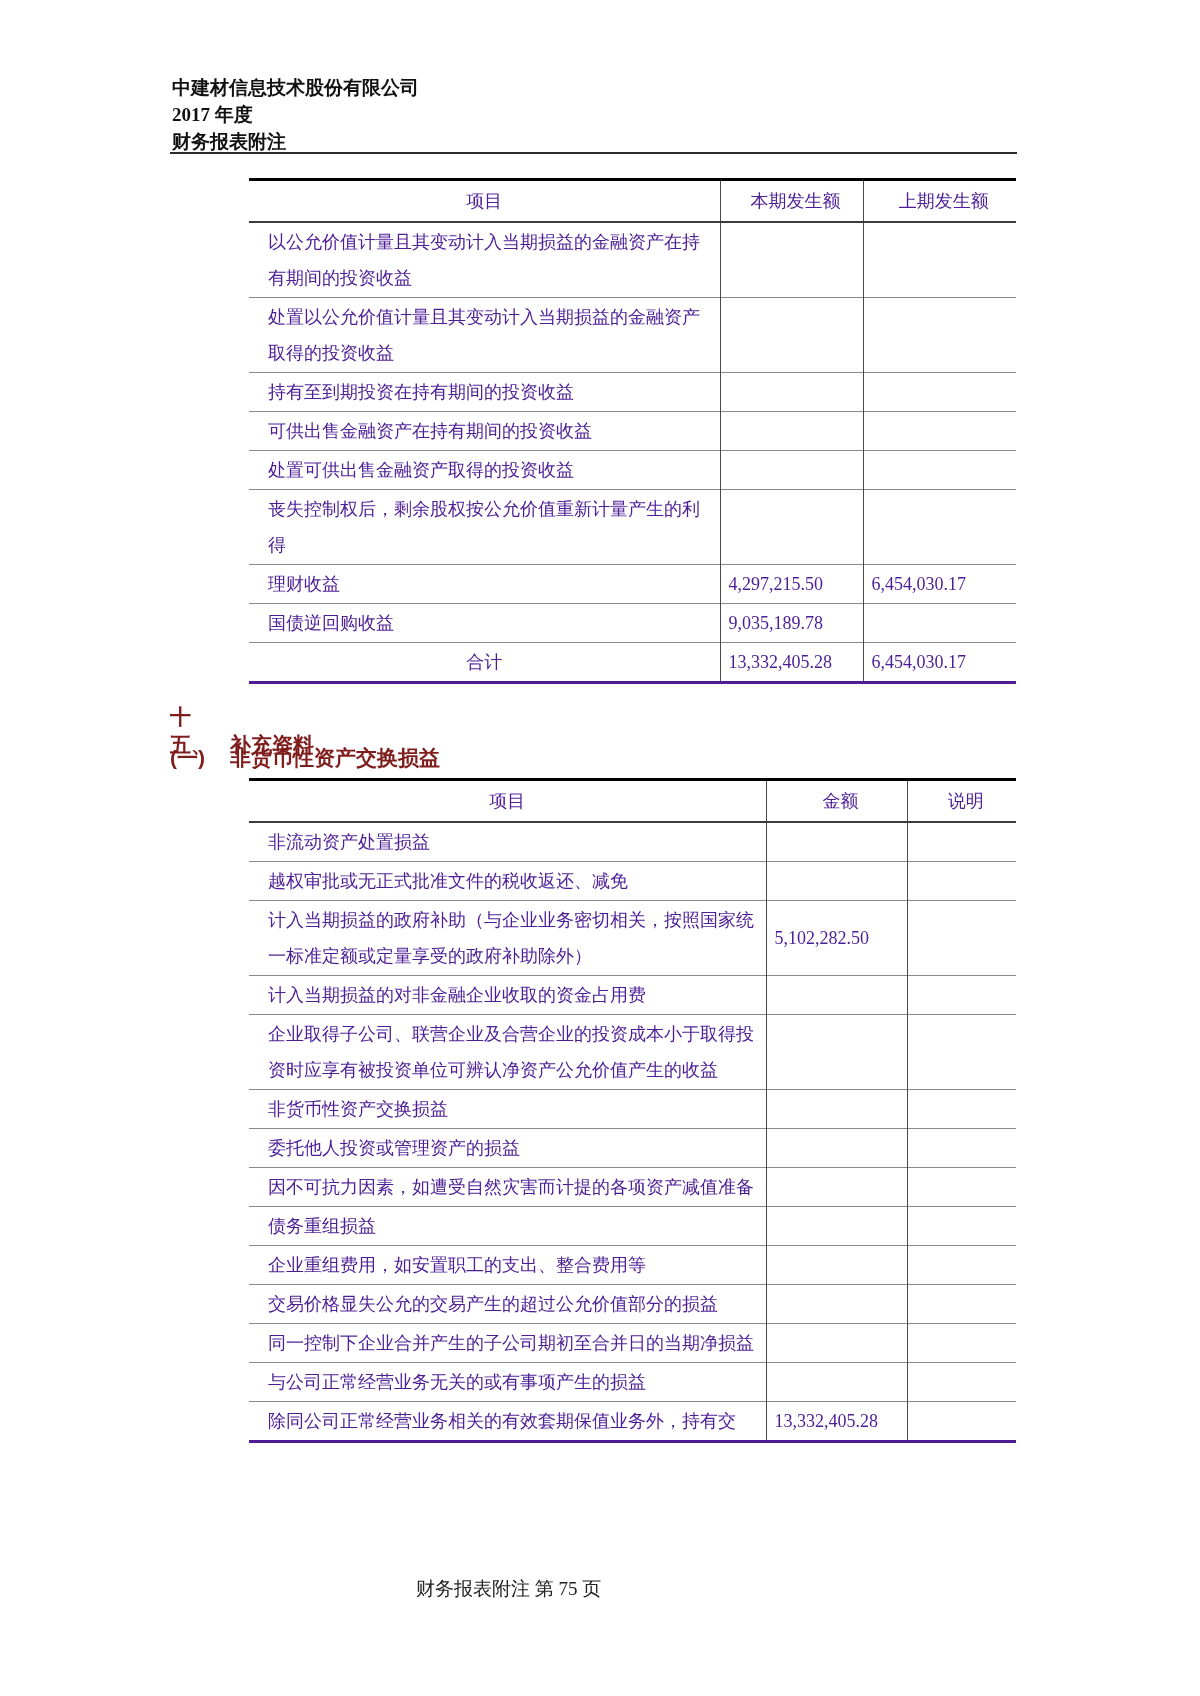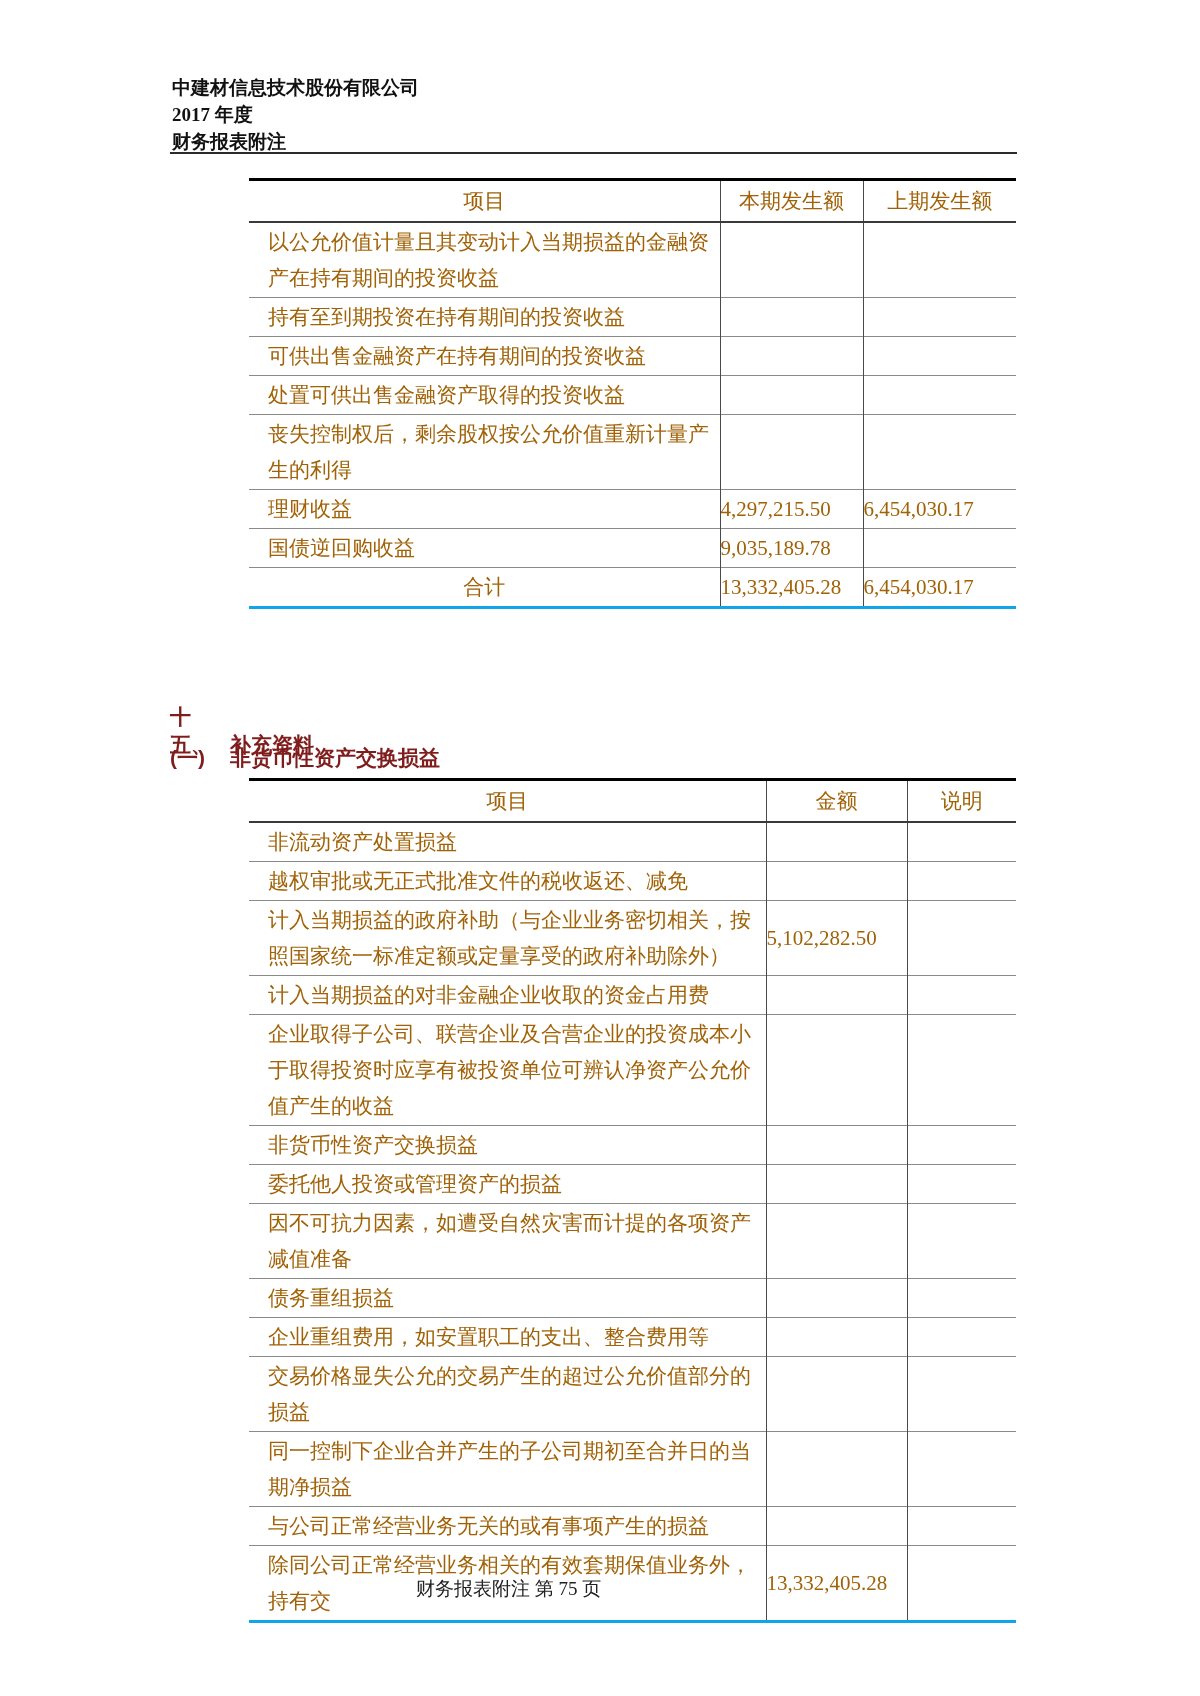--- a/index.html
+++ b/index.html
@@ -32,43 +32,43 @@
     background:#2b2b2b;
   }
   
   table {
     position:absolute;
     left:249px;
     width:767px;
     border-collapse:collapse;
     table-layout:fixed;
     border-top:3px solid #000;
-    border-bottom:3px solid #0ea5e9;
-    font-size:21px;
-    color:#a16207;
+    border-bottom:3px solid #4c1d95;
+    font-size:18px;
+    color:#4c1d95;
   }
   #table1 { top:178px; }
   #table2 { top:778px; }
   th {
     font-weight:normal;
     height:40px;
     text-align:center;
     border-bottom:2px solid #3a3a3a;
     line-height:40px;
   }
   td {
     border-top:1px solid #8a8a8a;
     vertical-align:middle;
     line-height:36px;
     min-height:36px;
   }
   td.label { padding:1px 8px 1px 19px; text-align:left; }
   td.num   { padding-right:8px; }
   td.note  { }
-  .c2, .c3 { border-left:1px solid #4a4a4a; }
+  .c2, .c3 { border-left:1px solid #4a4a4a;padding-left:8px; }
   tr.align-center td.label { text-align:center; padding-left:8px; }
   td:empty::after { content:"\00a0"; }
   
   .sec, .sub {
     position:absolute;
     left:170px;
     font-family:"Liberation Sans","DejaVu Sans",sans-serif;
     font-weight:bold;
     font-size:21px;
     color:#7f1d1d;
@@ -113,20 +113,25 @@
       </tr>
     </thead>
     <tbody>
 
         <tr>
           <td class="label">以公允价值计量且其变动计入当期损益的金融资产在持有期间的投资收益</td>
           <td class="num c2"></td>
           <td class="num c3"></td>
         </tr>
 
+        <tr>
+          <td class="label">处置以公允价值计量且其变动计入当期损益的金融资产取得的投资收益</td>
+          <td class="num c2"></td>
+          <td class="num c3"></td>
+        </tr>
 
         <tr>
           <td class="label">持有至到期投资在持有期间的投资收益</td>
           <td class="num c2"></td>
           <td class="num c3"></td>
         </tr>
 
         <tr>
           <td class="label">可供出售金融资产在持有期间的投资收益</td>
           <td class="num c2"></td>

